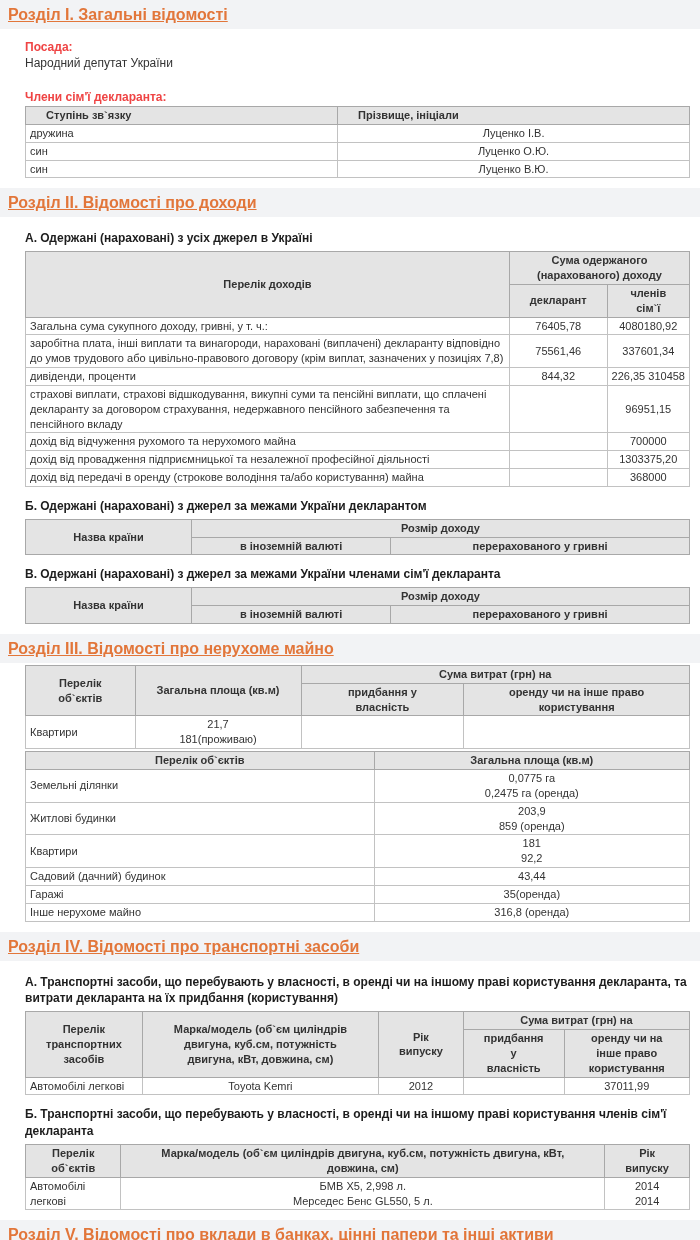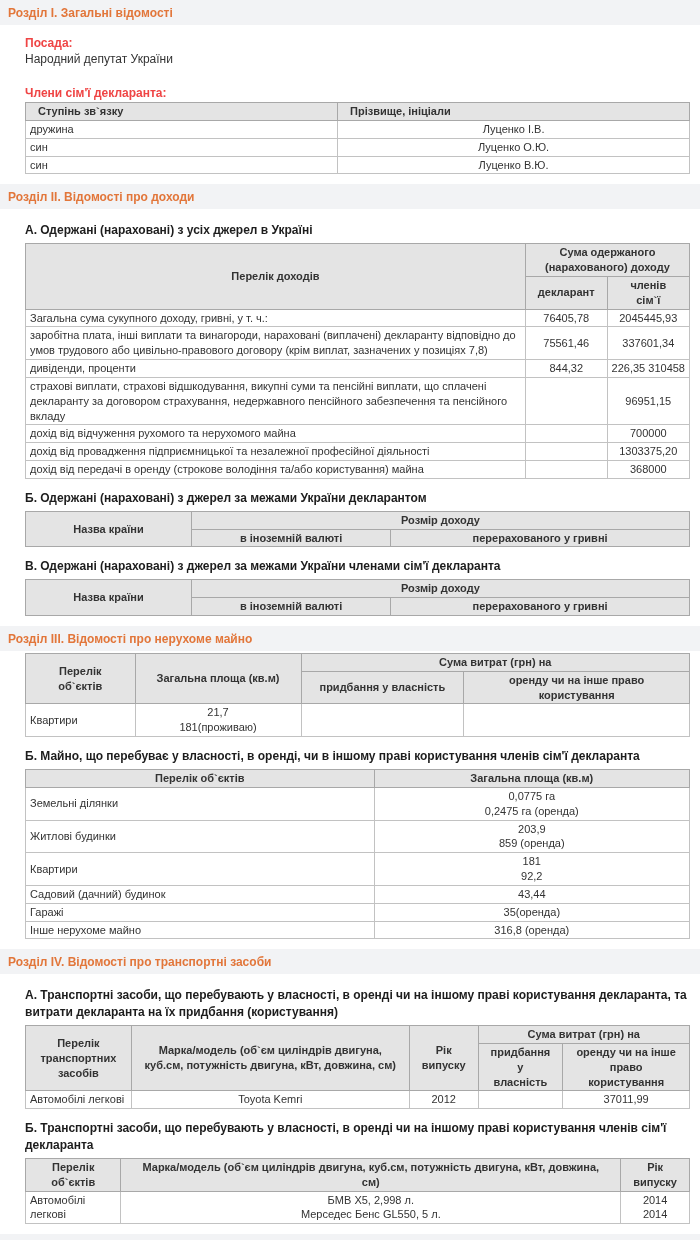--- a/index.html
+++ b/index.html
@@ -6,22 +6,23 @@
   body{
     width:700px;
     background:#ffffff;
     color:#333;
     font-family:"Liberation Sans", sans-serif;
   }
   .band{
     background:#f2f3f5;
     color:#e2763a;
     font-weight:700;
-    font-size:12px;
+    font-size:16px;
     padding:6px 8px 5px 8px;
+    text-decoration:underline;
   }
   .content{
     padding:2px 10px 8px 25px;
   }
   .lbl{
     font-weight:700;
     font-size:12px;
     color:#ef4444;
     margin:9px 0 2px;
   }
@@ -42,21 +43,21 @@
     border-collapse:collapse;
     font-size:11px;
     color:#333;
     border:1px solid #8f8f8f;
     margin:0 0 2px;
   }
   th{
     background:#e4e4e4;
     font-weight:700;
     border:1px solid #a8a8a8;
-    padding:1px 12px;
+    padding:1px 20px;
     text-align:center;
     line-height:1.35;
     white-space:normal;
   }
   td{
     border:1px solid #c2c2c2;
     padding:1px 4px;
     line-height:1.35;
     text-align:center;
     white-space:pre;
@@ -119,21 +120,21 @@
           </tr>
           <tr>
             <th>декларант</th>
             <th>членів сім`ї</th>
           </tr>
         </thead>
         <tbody>
           <tr>
             <td class="first">Загальна сума сукупного доходу, гривні, у т. ч.:</td>
             <td>76405,78</td>
-            <td>2045445,93</td>
+            <td>4080180,92</td>
           </tr>
           <tr>
             <td class="first">заробітна плата, інші виплати та винагороди, нараховані (виплачені) декларанту відповідно до умов трудового або цивільно-правового договору (крім виплат, зазначених у позиціях 7,8)</td>
             <td>75561,46</td>
             <td>337601,34</td>
           </tr>
           <tr>
             <td class="first">дивіденди, проценти</td>
             <td>844,32</td>
             <td>226,35 310458</td>
@@ -222,21 +223,20 @@
         <tbody>
           <tr>
             <td class="first">Квартири</td>
             <td>21,7
 181(проживаю)</td>
             <td></td>
             <td></td>
           </tr>
         </tbody>
       </table>
-      <div class="sub">Б. Майно, що перебуває у власності, в оренді, чи в іншому праві користування членів сім'ї декларанта</div>
       <table>
         <colgroup>
           <col style="width: 52.5%;">
           <col style="width: 47.5%;">
         </colgroup>
         <thead>
           <tr>
             <th>Перелік об`єктів</th>
             <th>Загальна площа (кв.м)</th>
           </tr>

